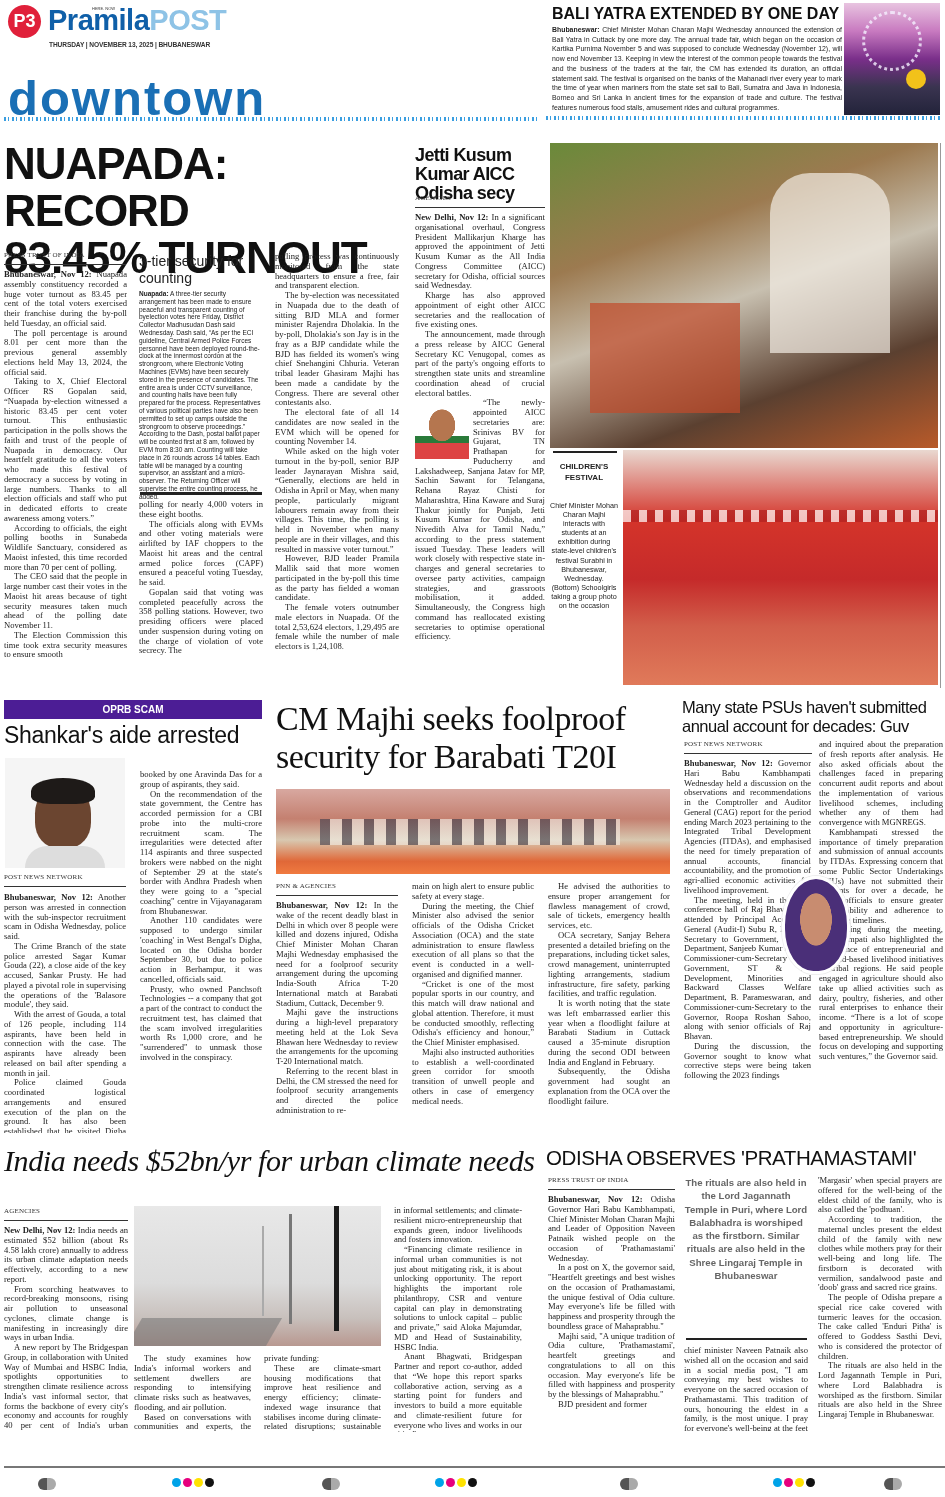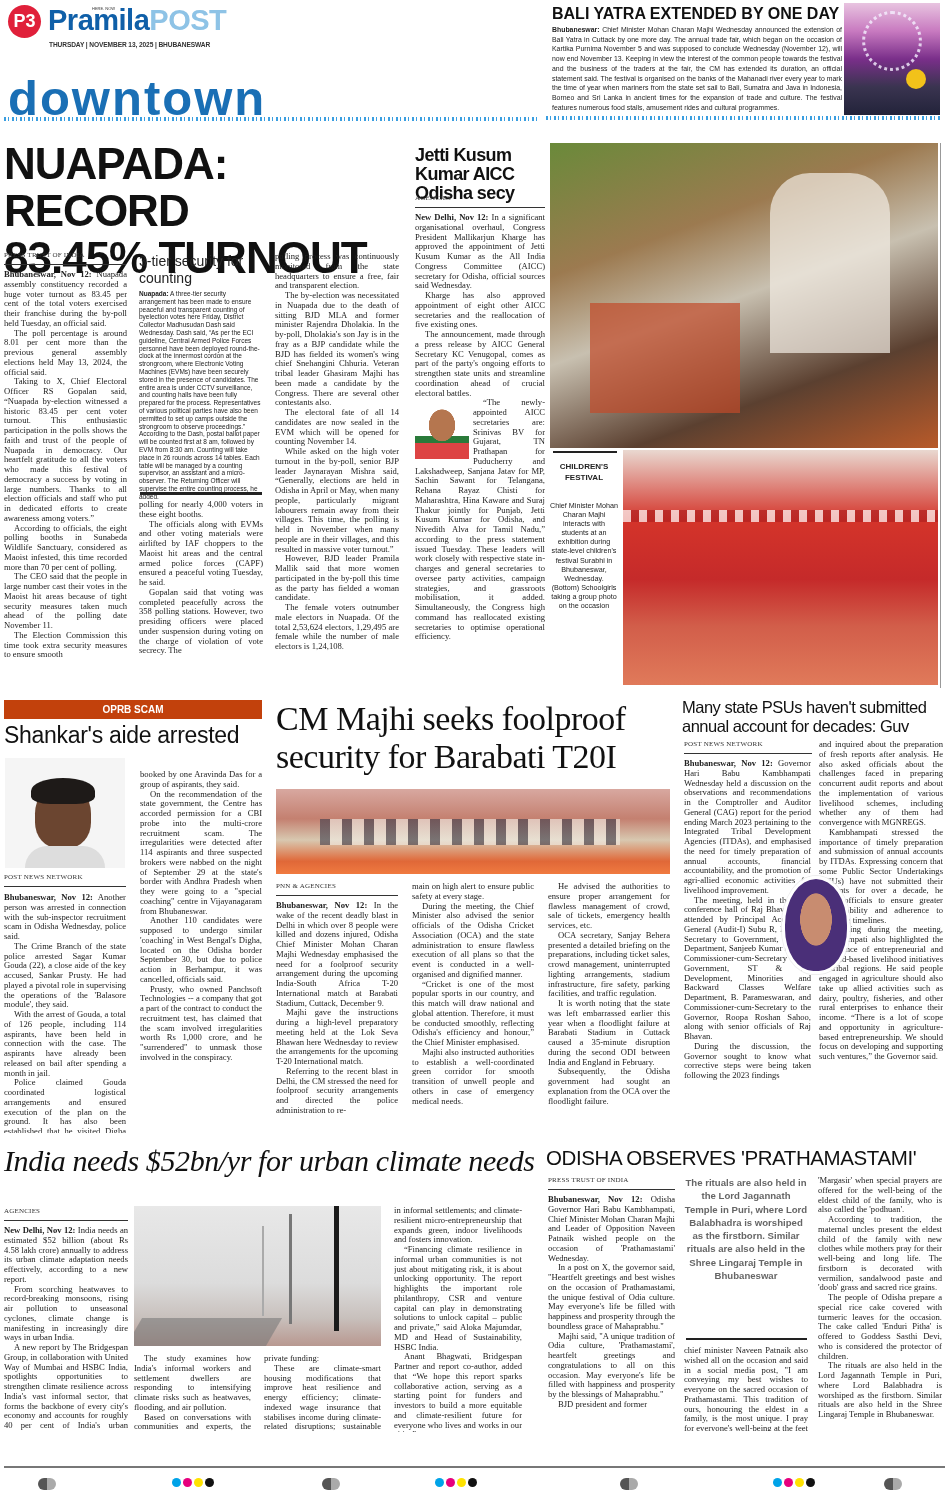--- a/index.html
+++ b/index.html
@@ -101,21 +101,21 @@
   <div class="rule" style="width:64px;height:2px;margin:1px 0 8px 3px"></div>
   <div class="sans" style="text-align:center;font-size:8px;line-height:11px;font-weight:bold;color:#222;padding:0 6px">CHILDREN'S FESTIVAL</div>
   <div class="sans" style="margin-top:18px;text-align:center;font-size:7.2px;line-height:9.1px;color:#222">Chief Minister Mohan Charan Majhi interacts with students at an exhibition during state-level children's festival Surabhi in Bhubaneswar, Wednesday. (Bottom) Schoolgirls taking a group photo on the occasion</div>
 </div>
 <div class="abs photo" style="left:623px;top:450px;width:315px;height:235px;background:linear-gradient(180deg,#e9d8d0 0%,#d4342a 30%,#c52a2a 55%,#d25e4a 75%,#e07a5a 100%)">
   <div style="position:absolute;left:0;top:60px;width:315px;height:12px;background:repeating-linear-gradient(90deg,#fff 0 8px,#b02020 8px 16px);opacity:.7"></div>
 </div>
 <div class="abs" style="left:940px;top:143px;width:1px;height:545px;background:#999"></div>
 
 <div class="abs" style="left:0;top:700px;width:268px;height:435px">
-  <div class="abs sans" style="left:4px;top:0;width:258px;height:19px;background:#c2410c;color:#fff;text-align:center;font-size:10px;line-height:19px;font-weight:bold">OPRB SCAM</div>
+  <div class="abs sans" style="left:4px;top:0;width:258px;height:19px;background:#4c1d95;color:#fff;text-align:center;font-size:10px;line-height:19px;font-weight:bold">OPRB SCAM</div>
   <div class="abs sans" style="left:4px;top:20px;width:264px;font-size:23px;line-height:30px;color:#111;letter-spacing:-0.3px">Shankar's aide arrested</div>
   <div class="abs photo" style="left:5px;top:58px;width:120px;height:110px;background:#f5f5f5">
     <div style="position:absolute;left:30px;top:26px;width:56px;height:64px;border-radius:46% 46% 40% 40%;background:#6b4530"></div>
     <div style="position:absolute;left:26px;top:20px;width:64px;height:26px;border-radius:50% 50% 30% 30%;background:#1e1a18"></div>
     <div style="position:absolute;left:20px;top:88px;width:80px;height:22px;border-radius:30px 30px 0 0;background:#ddd"></div>
   </div>
   <div class="abs credit" style="left:4px;top:173px;width:122px">POST NEWS NETWORK</div>
   <div class="abs col" style="left:4px;top:193px;width:122px;height:240px">
     <p class="first"><span class="dateline">Bhubaneswar, Nov 12:</span> <span>Another person was arrested in connection with the sub-inspector recruitment scam in Odisha Wednesday, police said.</span></p>
     <p>The Crime Branch of the state police arrested Sagar Kumar Gouda (22), a close aide of the key accused, Sankar Prusty. He had played a pivotal role in supervising the operations of the 'Balasore module', they said.</p>

